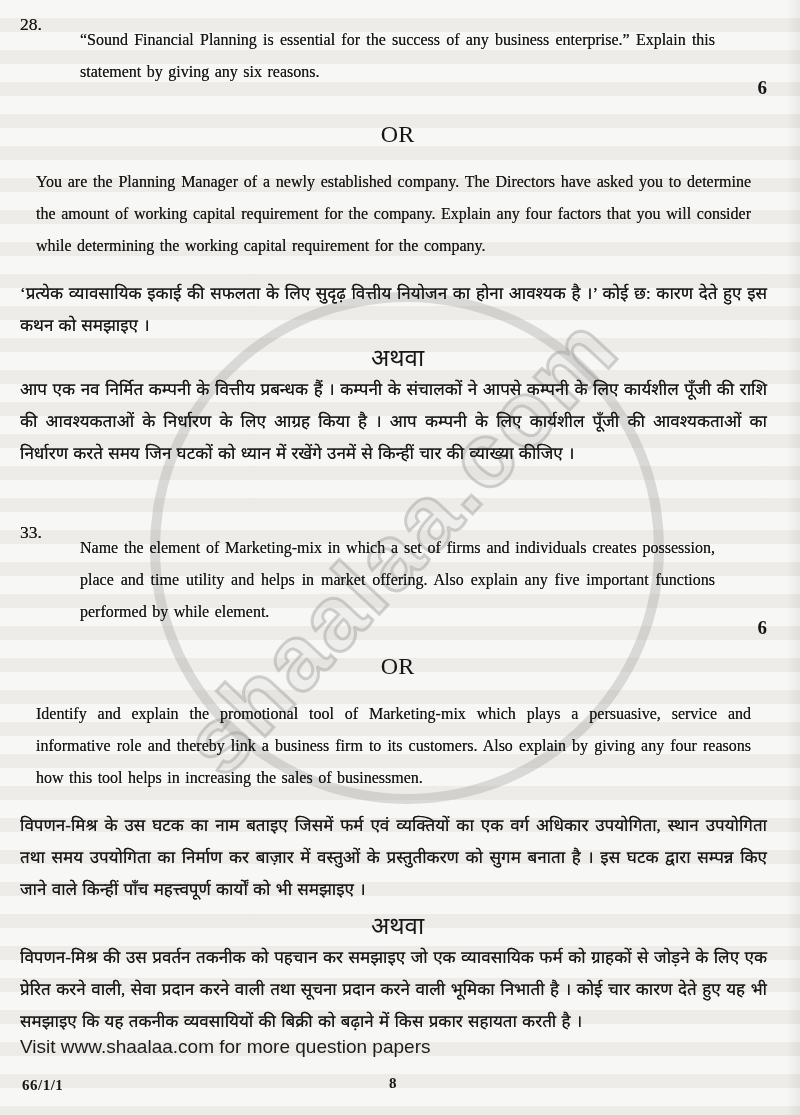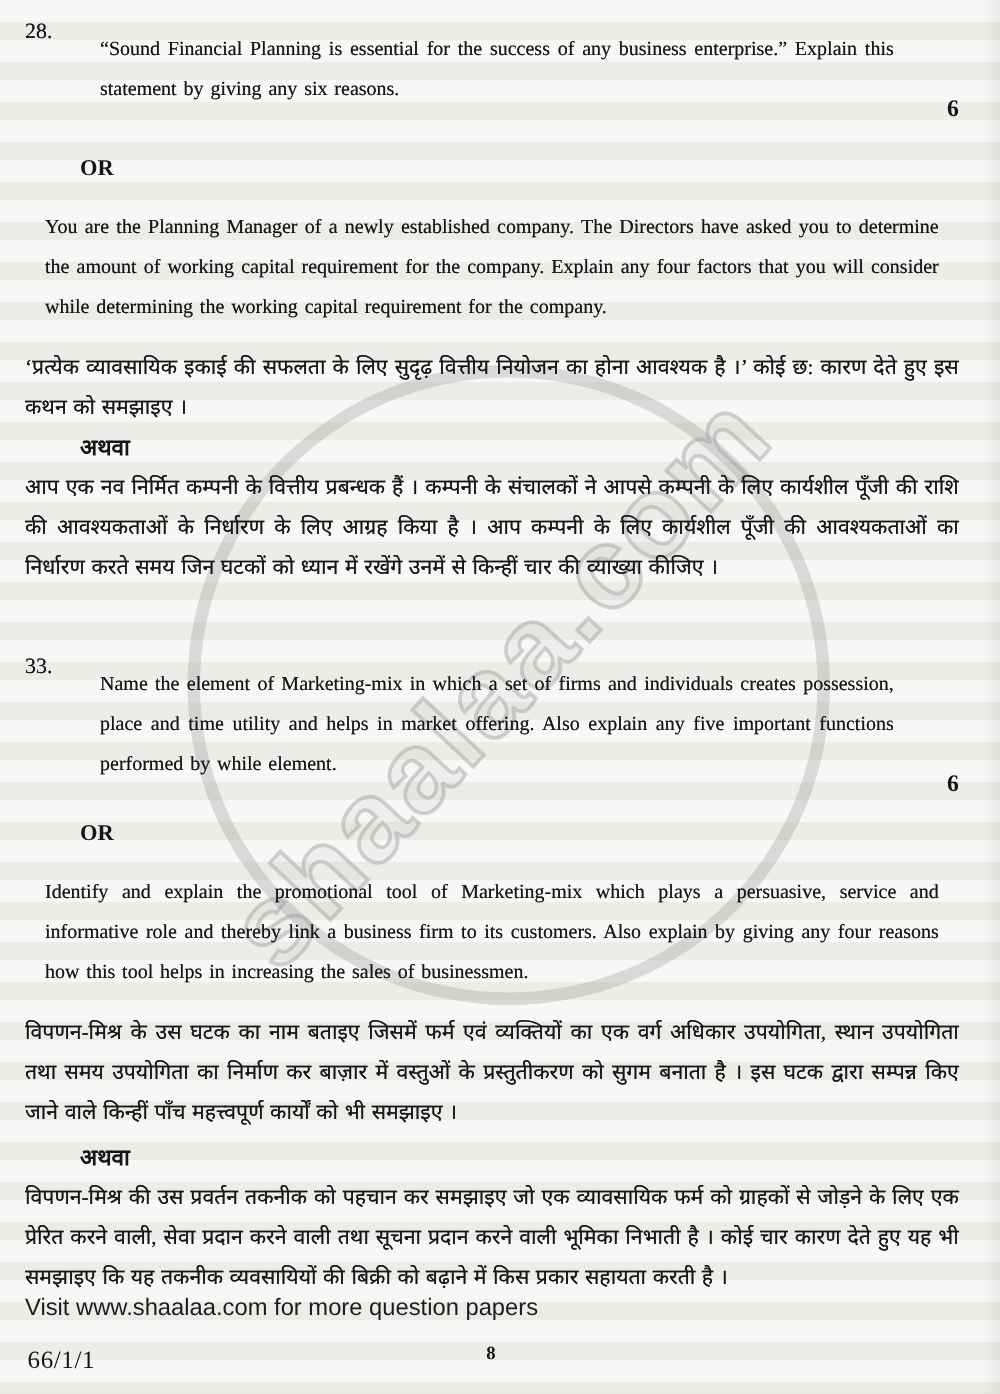--- a/index.html
+++ b/index.html
@@ -64,33 +64,33 @@
   }
   p.hin{
     margin:0;font-size:17px;line-height:32px;
     text-align:justify;word-spacing:1px;
     font-family:"Liberation Serif","DejaVu Sans",serif;
     text-shadow:0 0 0.5px rgba(20,20,20,0.75);
   }
   .ind{margin-left:44px;margin-right:36px;}
   .or{
     margin-left:44px;margin-right:36px;
-    text-align:left;font-weight:bold;
-    font-size:18px;line-height:32px;
+    text-align:center;font-weight:normal;
+    font-size:24px;line-height:32px;
     font-family:"Liberation Serif","DejaVu Sans",serif;
   }
   .mt4{margin-top:4px;}
   .mt6{margin-top:6px;}
   .mt8{margin-top:8px;}
   .mt14{margin-top:14px;}
   .mt46{margin-top:46px;}
   
   .paper-code{
     position:absolute;left:22px;top:1077px;
-    font-weight:normal;font-size:20px;letter-spacing:0.5px;
+    font-weight:bold;font-size:15px;letter-spacing:0.5px;
     z-index:2;
   }
   .page-num{
     position:absolute;left:389px;top:1075px;
     font-weight:bold;font-size:15px;
     z-index:2;
   }
   .footer-overlay{
     position:absolute;left:20px;top:1036px;
     font-family:"Liberation Sans",sans-serif;

